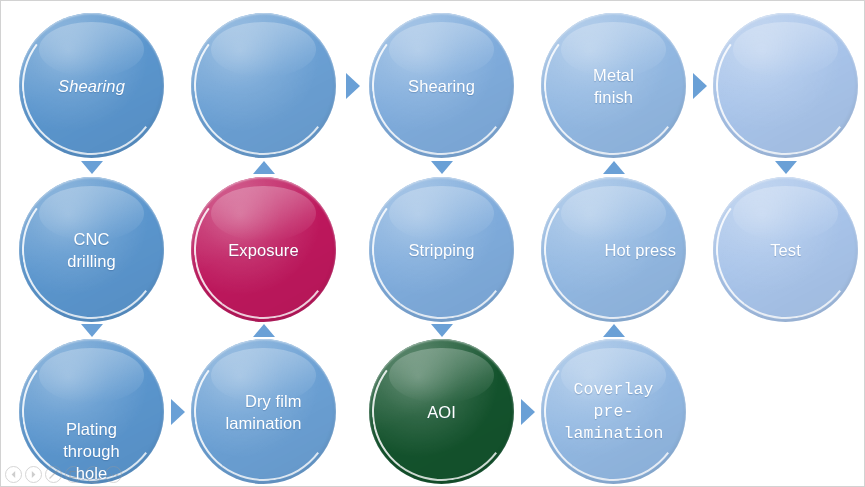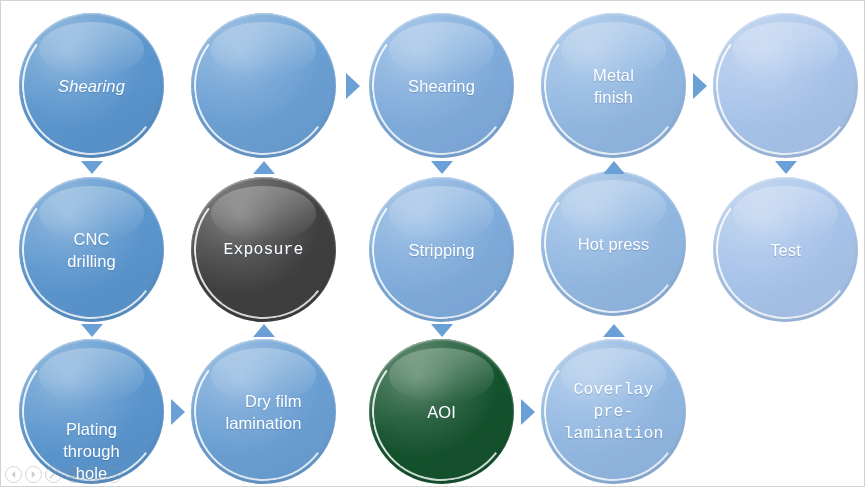--- a/index.html
+++ b/index.html
@@ -167,35 +167,35 @@
         <div class="arc"></div>
         <div class="rim"></div>
       </div>
       <div class="node" style="left: 18px; top: 176px; background: rgb(91, 150, 206);">
         <div class="face"></div>
         <div class="sheen"></div>
         <div class="arc"></div>
         <div class="rim"></div>
         <div class="label">CNC<br>drilling</div>
       </div>
-      <div class="node" style="left: 190px; top: 176px; background: #404040; font-family: Liberation Mono, monospace;">
+      <div class="node" style="left: 190px; top: 176px; background: #be185d;">
         <div class="face"></div>
         <div class="sheen"></div>
         <div class="arc"></div>
         <div class="rim"></div>
         <div class="label">Exposure</div>
       </div>
       <div class="node" style="left: 368px; top: 176px; background: rgb(127, 172, 220); text-align: center;">
         <div class="face"></div>
         <div class="sheen"></div>
         <div class="arc"></div>
         <div class="rim"></div>
         <div class="label">Stripping</div>
       </div>
-      <div class="node" style="left: 540px; top: 170px; background: rgb(146, 184, 226);">
+      <div class="node" style="left: 540px; top: 176px; background: rgb(146, 184, 226); justify-content: flex-end;">
         <div class="face"></div>
         <div class="sheen"></div>
         <div class="arc"></div>
         <div class="rim"></div>
         <div class="label">Hot press</div>
       </div>
       <div class="node" style="left: 712px; top: 176px; background: rgb(168, 196, 234);">
         <div class="face"></div>
         <div class="sheen"></div>
         <div class="arc"></div>

